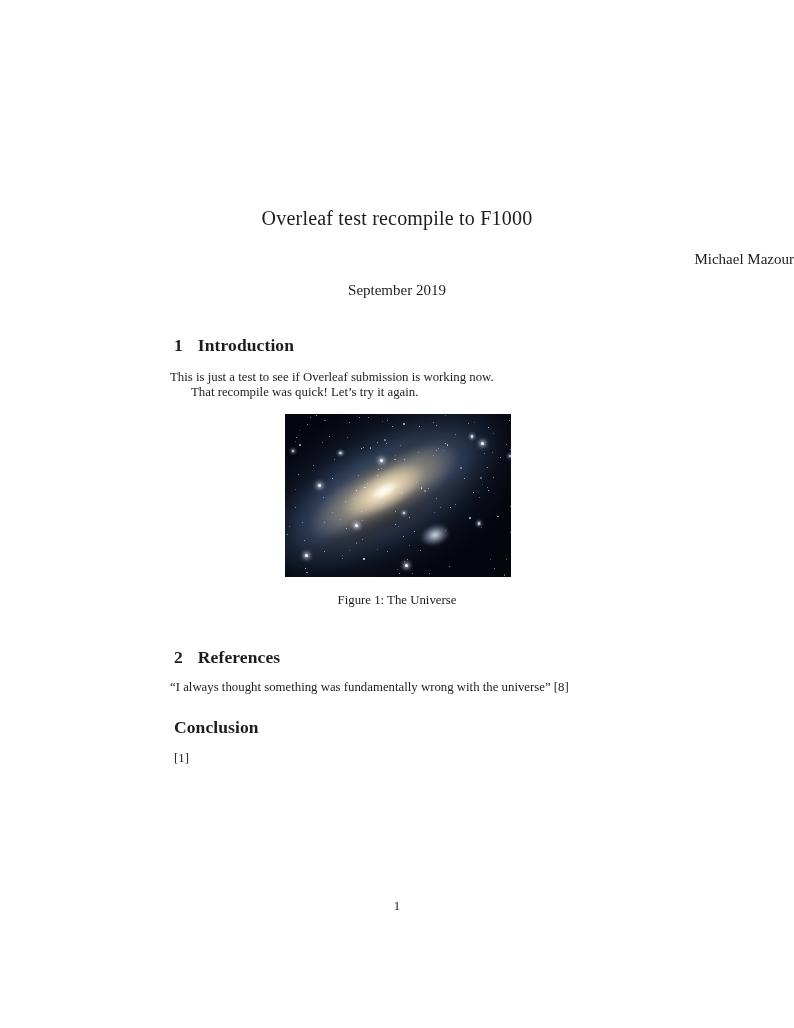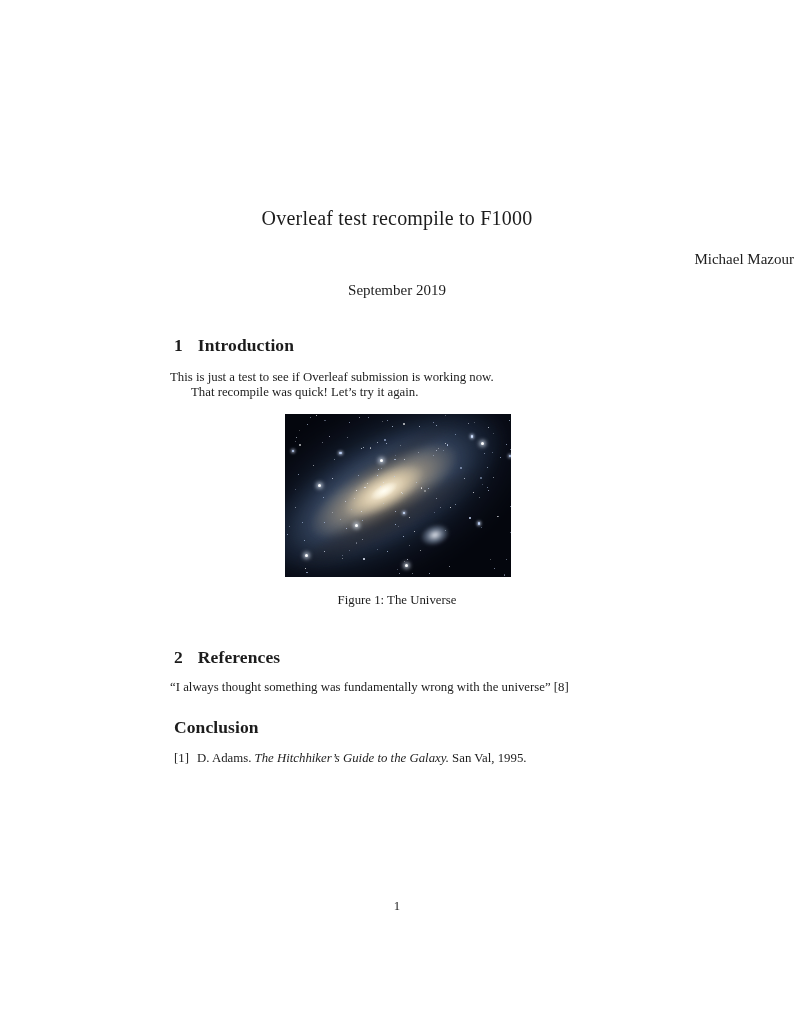--- a/index.html
+++ b/index.html
@@ -308,20 +308,15 @@
 <div class="abs figure-caption">Figure 1: The Universe</div>
 
 <h2 class="abs sec-heading h-conclusion"><span class="sec-num">2</span><span>References</span></h2>
 
 <p class="abs body-text p-quote">“I always thought something was fundamentally wrong with the universe” [8]</p>
 
 <h2 class="abs sec-heading h-references">Conclusion</h2>
 
 <div class="abs ref-item">
   <span class="ref-label">[1]</span>
-  <span class="ref-text">
-    <span>D. Adams.</span>
-    <i>The Hitchhiker’s Guide to the Galaxy.</i>
-    <span>San Val, 1995.</span>
-  </span>
 </div>
 
 <div class="abs page-number">1</div>
 
 </body></html>

